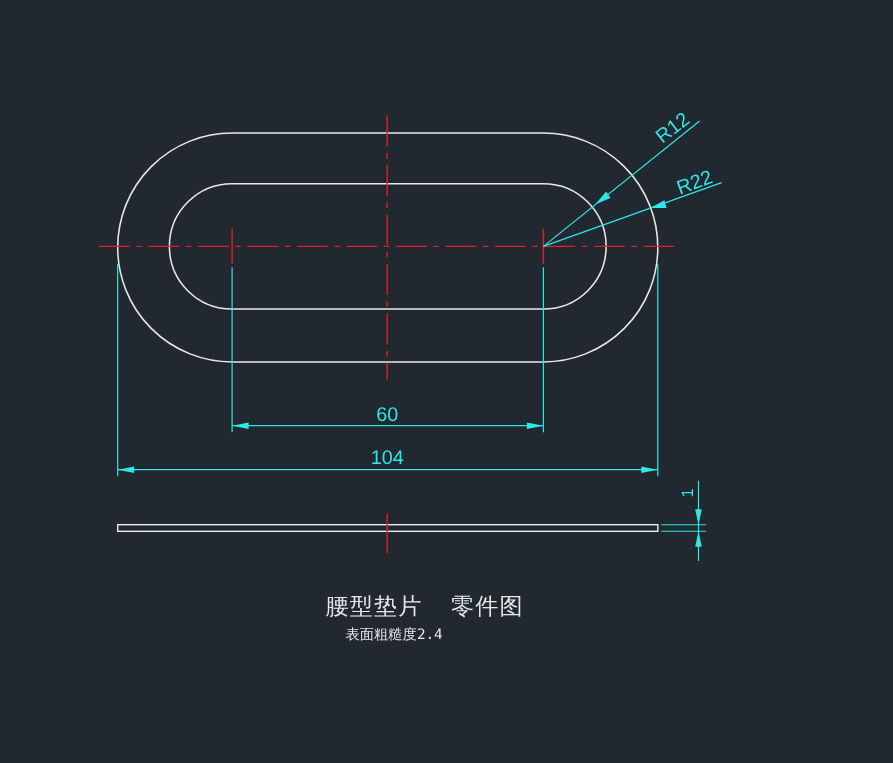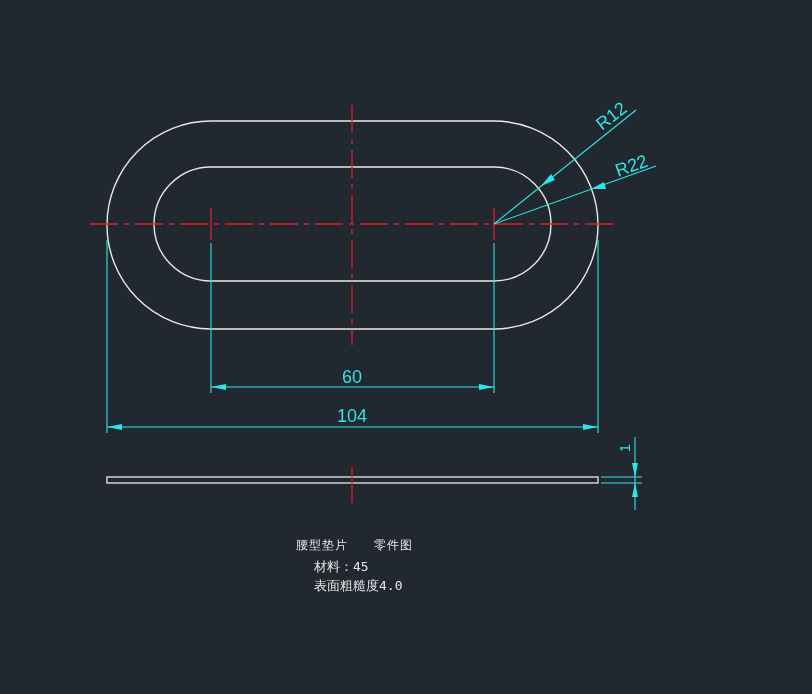--- a/index.html
+++ b/index.html
@@ -6,21 +6,21 @@
     body {
       width: 812px; height: 694px; overflow: hidden;
       background: #212830;
       font-family: "DejaVu Sans", sans-serif;
       position: relative;
     }
     #canvas { position: absolute; left: 0; top: 0; width: 812px; height: 694px; }
     .dimtext { fill: #2ee6e6; font-family: "Liberation Sans", sans-serif; font-size: 18px; }
     .title-block { position: absolute; left: 296px; top: 537px; color: #e6e6e6; }
     .title-main {
-      font-family: "DejaVu Sans", sans-serif; font-size: 12px; letter-spacing: 1px;
+      font-family: "DejaVu Sans", sans-serif; font-size: 21px; letter-spacing: 1px;
       white-space: pre; margin-bottom: 4px;
     }
     .title-main span { margin-right: 26px; }
     .notes { margin-left: 18px; font-family: "DejaVu Sans Mono", monospace; font-size: 13px; line-height: 18.5px; }
     .note-line { white-space: pre; }
   </style>
 </head>
 <body>
 
 <svg id="canvas" viewBox="0 0 812 694" xmlns="http://www.w3.org/2000/svg">
@@ -75,16 +75,15 @@
     <line x1="635" y1="437" x2="635" y2="510" stroke="#2ee6e6" stroke-width="1.1"></line>
     <polygon points="635,477 632,463 638,463" fill="#2ee6e6"></polygon>
     <polygon points="635,483 632,497 638,497" fill="#2ee6e6"></polygon>
     <text class="dimtext" x="630" y="448" transform="rotate(-90 630 448)" text-anchor="middle" style="font-size:15px">1</text>
   </g>
 </svg>
 
 <div class="title-block">
   <div class="title-main"><span>腰型垫片</span><span>零件图</span></div>
   <div class="notes">
-    <div class="note-line"><span>材料：</span><span>45</span></div>
-    <div class="note-line"><span>表面粗糙度</span><span>4.0</span></div>
+    <div class="note-line"><span>表面粗糙度</span><span>2.4</span></div>
   </div>
 </div>
 
 </body></html>

